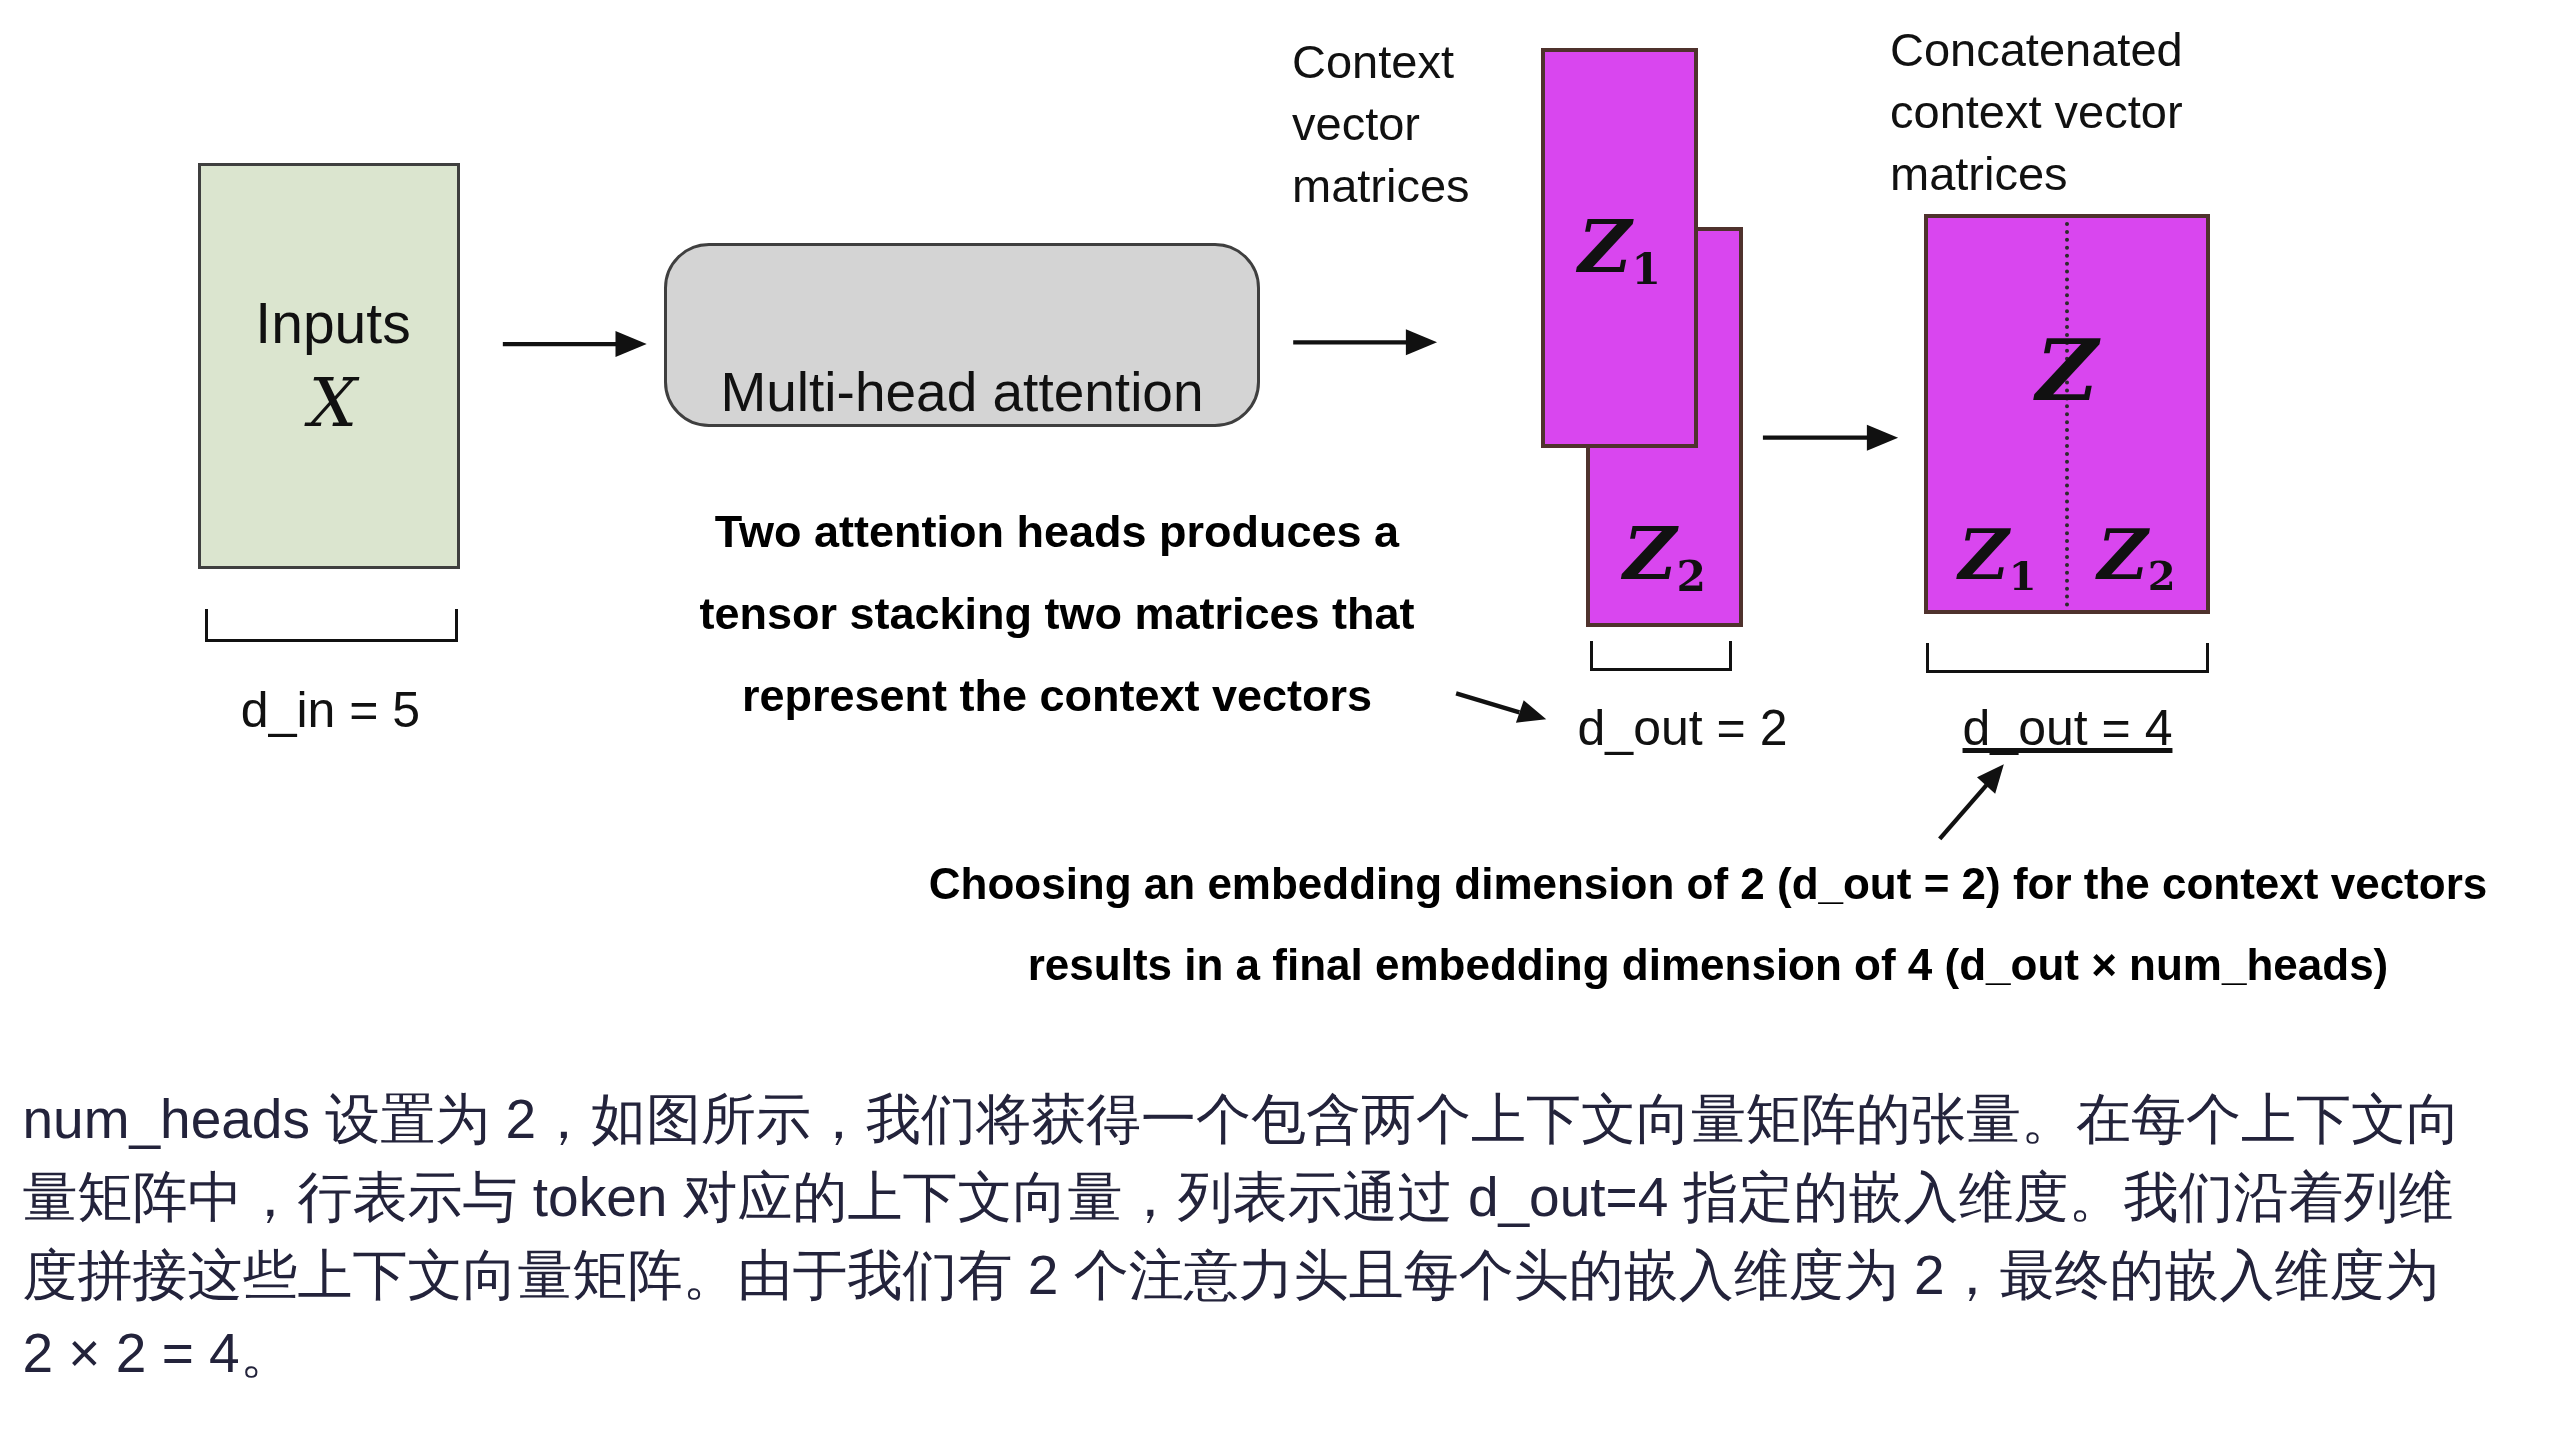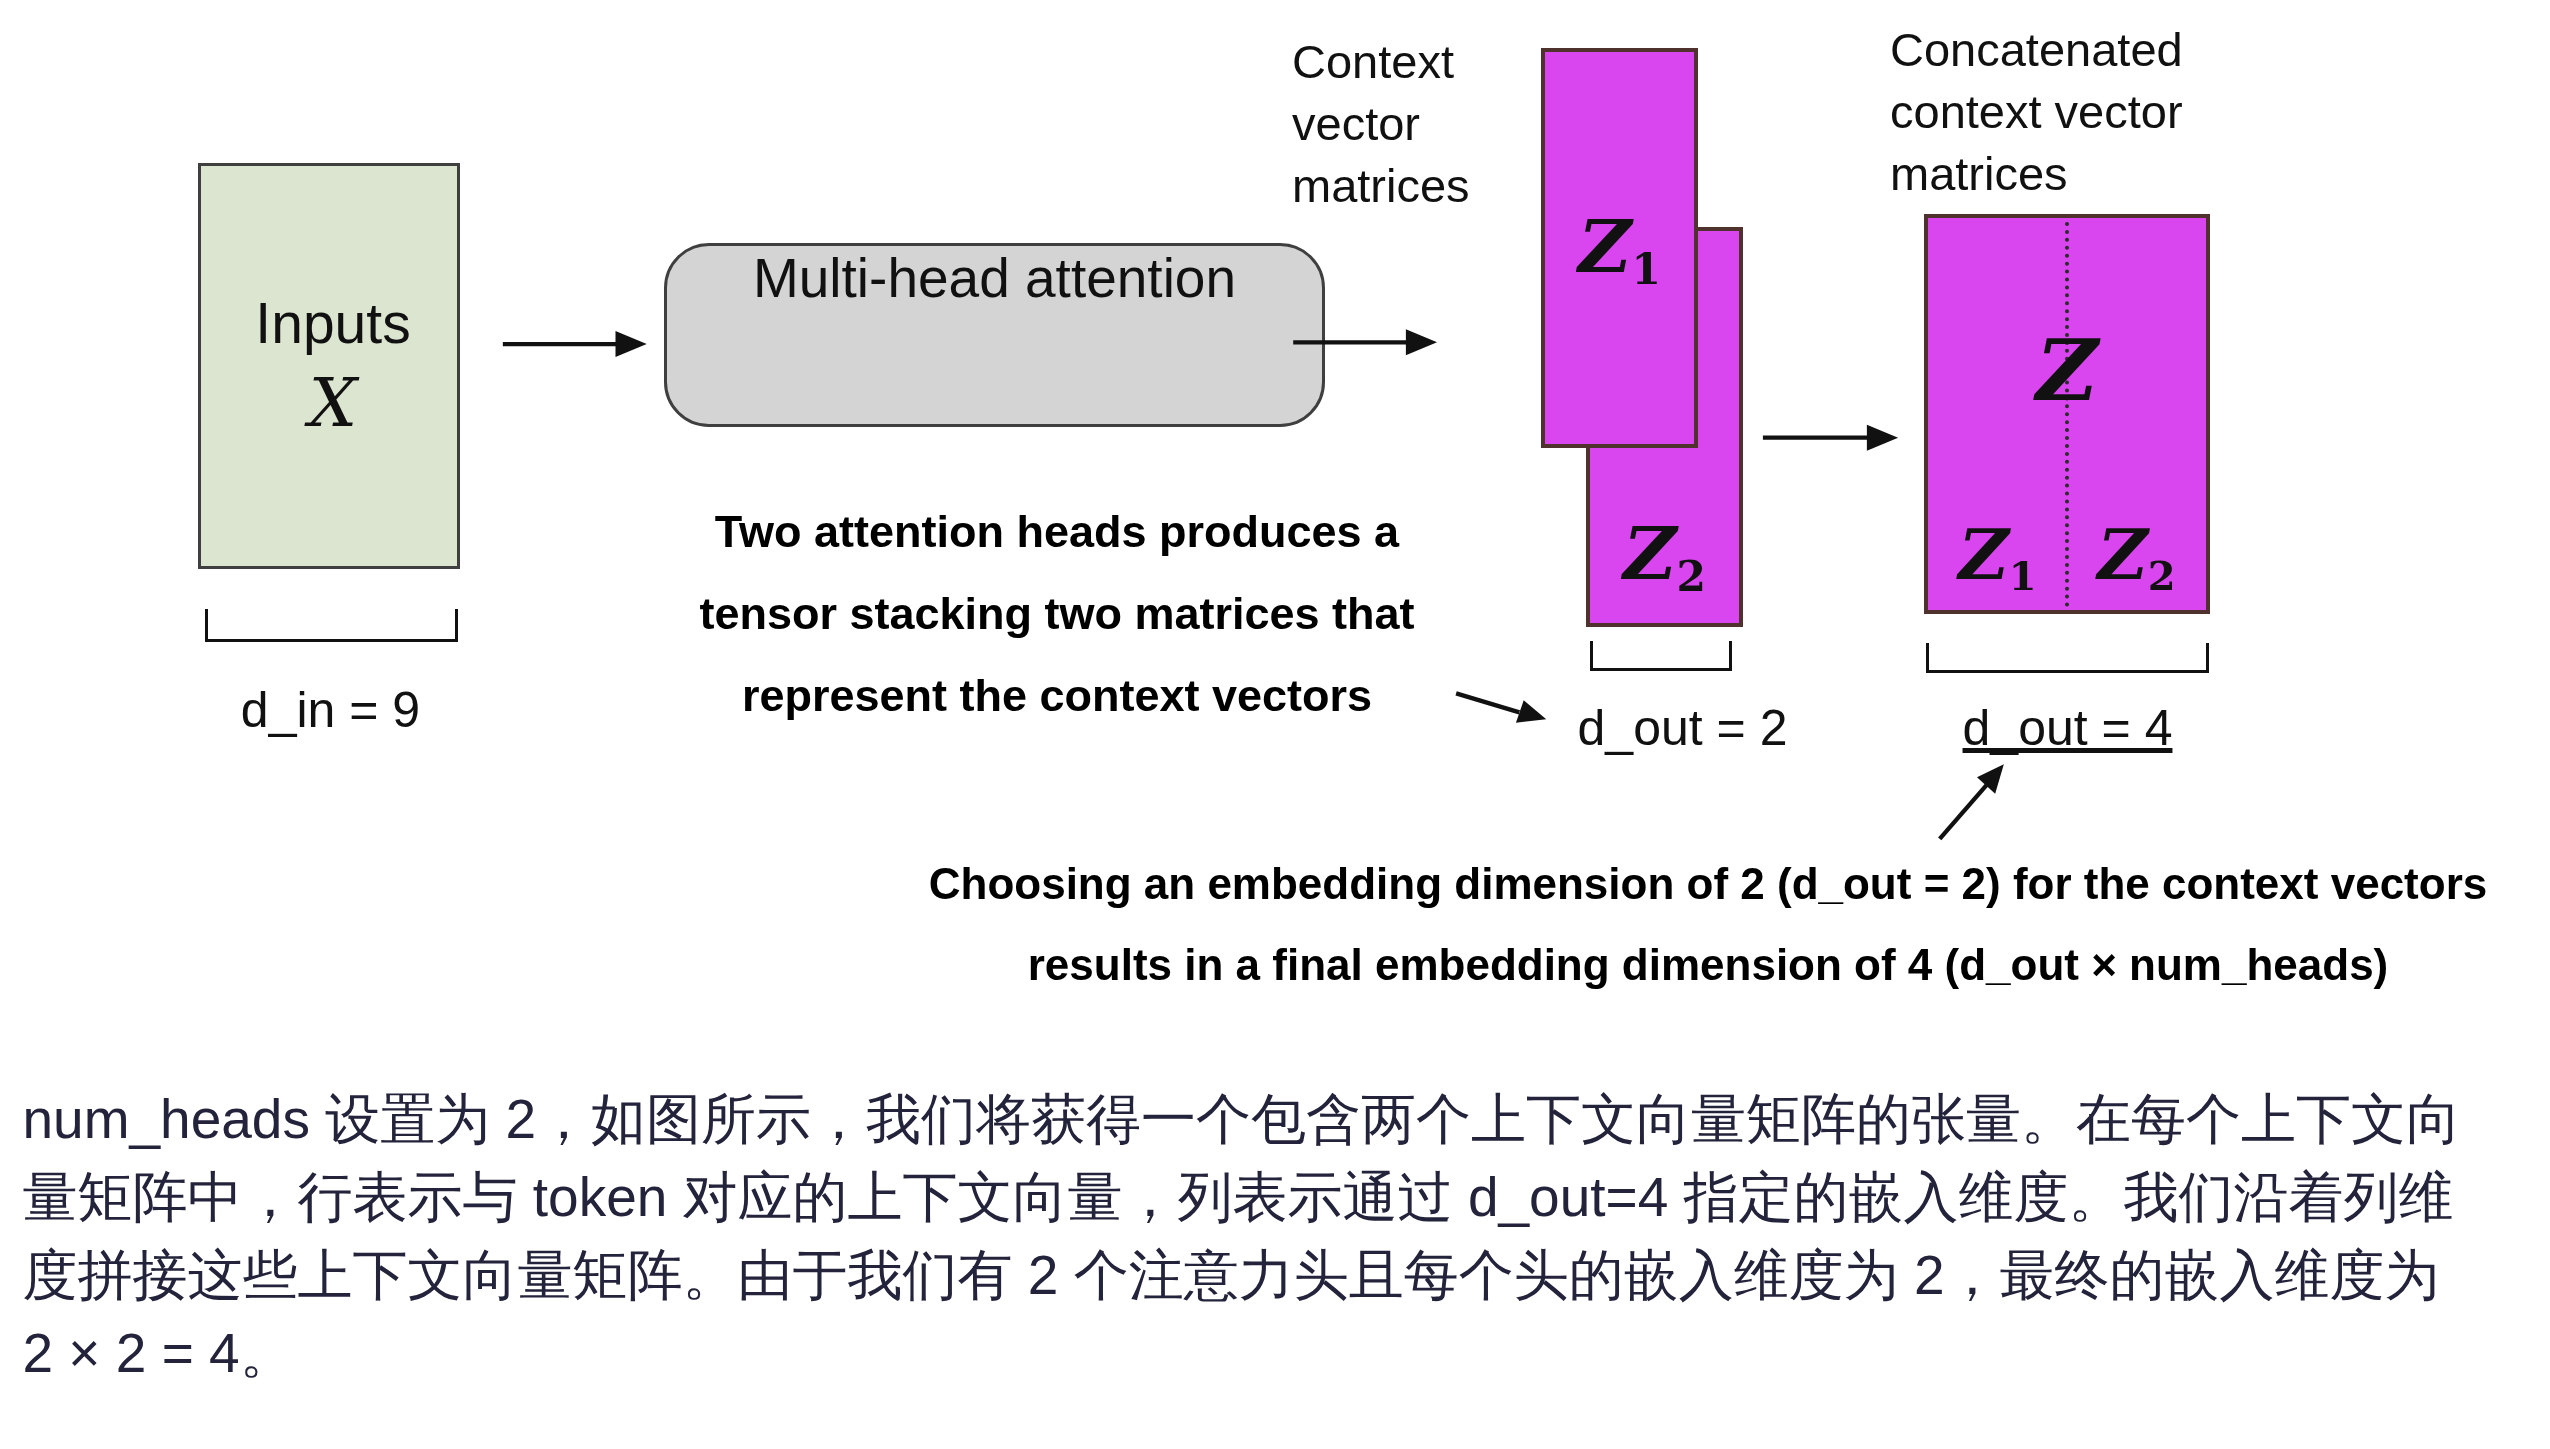--- a/index.html
+++ b/index.html
@@ -17,23 +17,23 @@
   
   .inputs-box {
     left: 198px; top: 163px; width: 262px; height: 406px;
     background: #dbe5cf; border: 3.5px solid #3f3f3f; box-sizing: border-box;
     display: flex; flex-direction: column; align-items: center; justify-content: center; padding-left: 8px;
   }
   .inputs-title { font-size: 57px; color: #111; }
   .inputs-symbol { font-family: "DejaVu Serif", "Liberation Serif", serif; font-style: italic; font-size: 68px; margin-top: 7px; }
 
   .attention-box {
-    left: 664px; top: 243px; width: 661px; height: 184px;
+    left: 664px; top: 243px; width: 596px; height: 184px;
     background: #d4d4d4; border: 3.5px solid #3f3f3f; border-radius: 45px; box-sizing: border-box;
-    display: flex; align-items: flex-start; justify-content: center;
+    display: flex; align-items: flex-end; justify-content: center;
   }
   .attention-label { font-size: 55px; color: #111; }
 
   .matrix {
     background: #d946ef; border: 4.3px solid #4f322d; box-sizing: border-box;
   }
   .z2-box { left: 1586px; top: 227px; width: 157px; height: 400px; }
   .z1-box { left: 1541px; top: 48px; width: 157px; height: 400px;
             display: flex; align-items: center; justify-content: center; }
   .z-label {
@@ -90,21 +90,21 @@
 </head>
 <body>
 
 <div id="canvas">
 
   <div class="abs inputs-box">
     <div class="inputs-title">Inputs</div>
     <div class="inputs-symbol">X</div>
   </div>
   <div class="abs bracket d-in-bracket"></div>
-  <div class="abs dim-label d-in-label">d_in = 9</div>
+  <div class="abs dim-label d-in-label">d_in = 5</div>
 
   <div class="abs attention-box">
     <div class="attention-label">Multi-head attention</div>
   </div>
 
   <div class="abs note heads-note">
     <div>Two attention heads produces a</div>
     <div>tensor stacking two matrices that</div>
     <div>represent the context vectors</div>
   </div>

